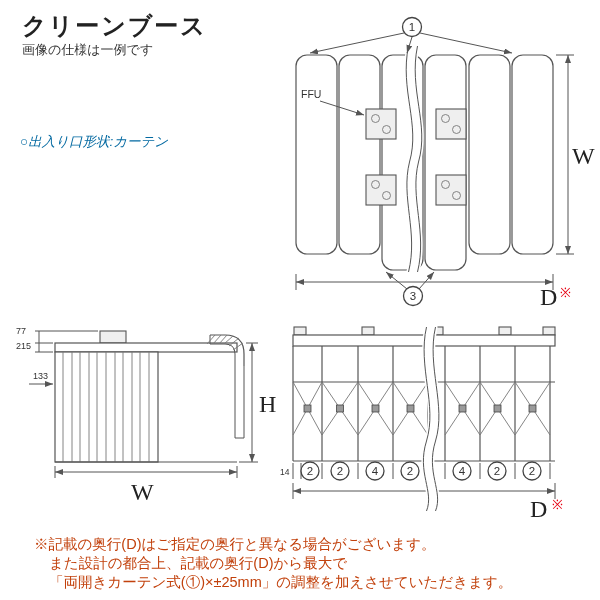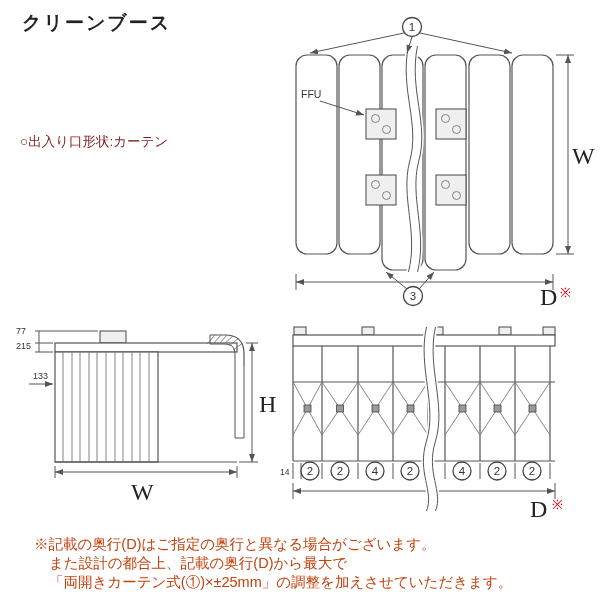--- a/index.html
+++ b/index.html
@@ -1,20 +1,20 @@
 <!DOCTYPE html>
 <html><head>
 <meta charset="utf-8">
 <style>
   html,body{margin:0;padding:0;}
   body{background:#ffffff;}
   .page{position:relative;width:600px;height:600px;background:#fff;font-family:"Liberation Sans",sans-serif;color:#333;overflow:hidden;}
-  .title{position:absolute;left:22px;top:10px;font-size:19px;font-weight:bold;letter-spacing:2px;color:#222;}
+  .title{position:absolute;left:22px;top:10px;font-size:24px;font-weight:bold;letter-spacing:2px;color:#222;}
   .subtitle{position:absolute;left:22px;top:41px;font-size:13px;color:#333;}
-  .entrance-note{position:absolute;left:20px;top:132px;font-size:13.5px;line-height:20px;color:#7f1d1d;}
+  .entrance-note{position:absolute;left:20px;top:132px;font-size:13.5px;line-height:20px;color:#0369a1;font-style:italic;}
   .entrance-note .l2{padding-left:28px;}
   .entrance-note .l3{padding-left:2px;}
   .footnote{position:absolute;left:34px;top:535px;font-size:14.5px;line-height:19px;color:#c2410c;}
   .footnote .ind{padding-left:15px;}
   .diagram{position:absolute;}
   svg text{font-family:"Liberation Sans",sans-serif;fill:#333;}
   .dimletter{font-family:"Liberation Serif",serif;font-size:24px;fill:#222;}
   .small{font-size:9px;}
   .tiny{font-size:8.5px;}
   .ffu{font-size:10.5px;}
@@ -27,20 +27,21 @@
   .boxlight{fill:#efefef;stroke:#555;stroke-width:1.1;}
   .pivot{fill:#9a9a9a;stroke:#444;stroke-width:0.8;}
   .mask{stroke:#fff;stroke-width:13;fill:none;stroke-linecap:round;}
 </style>
 </head>
 <body>
 
 <div class="page">
 
   <div class="title">クリーンブース</div>
+  <div class="subtitle">画像の仕様は一例です</div>
 
   <div class="entrance-note">
     <div class="l1">○出入り口形状:カーテン</div>
   </div>
 
   <svg class="diagram" style="left:282px;top:12px;" width="315" height="302" viewBox="0 0 315 302">
     <defs>
       <marker id="arT" markerWidth="9" markerHeight="7" refX="8" refY="3" orient="auto-start-reverse" markerUnits="userSpaceOnUse">
         <path d="M0,0 L8,3 L0,6 Z" fill="#555"></path>
       </marker>

